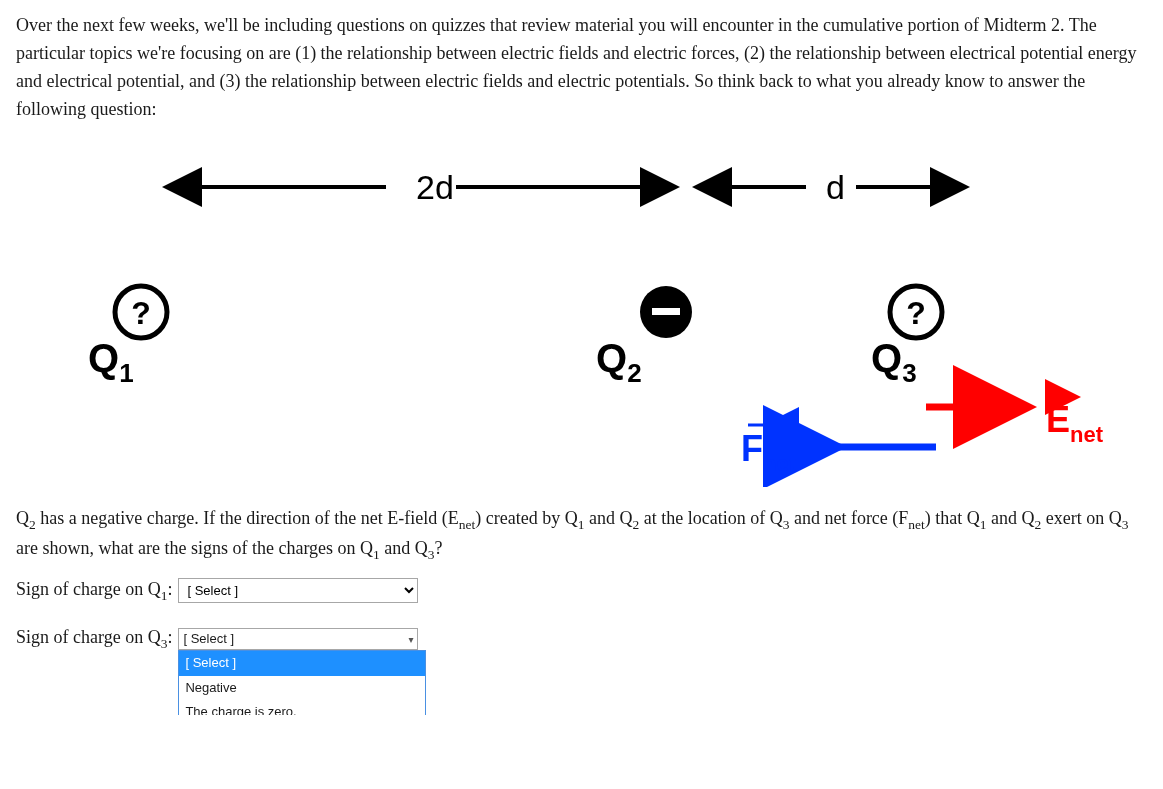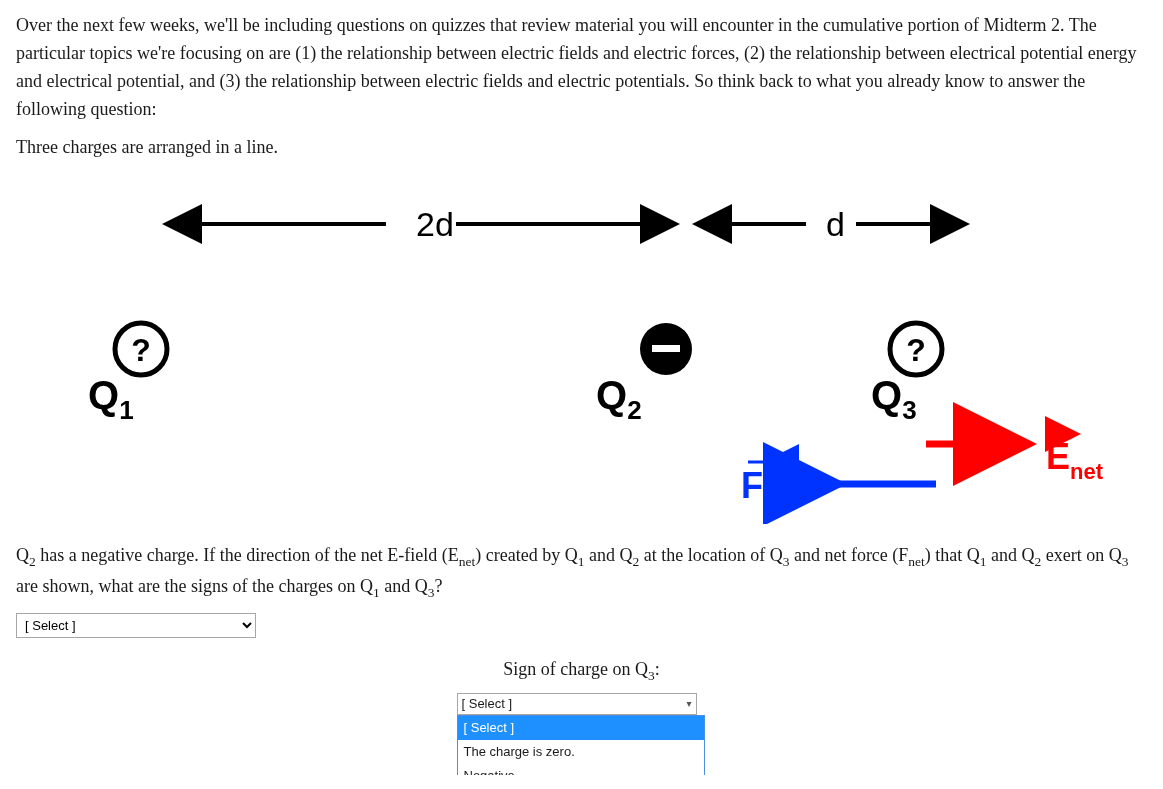--- a/index.html
+++ b/index.html
@@ -56,21 +56,20 @@
     color: #fff;
   }
   sub { font-size: 0.75em; }
   .serif { font-family: Liberation Serif, serif; }
 </style>
 </head>
 <body>
 
 <div class="prompt-block">
   <p>Over the next few weeks, we'll be including questions on quizzes that review material you will encounter in the cumulative portion of Midterm 2. The particular topics we're focusing on are (1) the relationship between electric fields and electric forces, (2) the relationship between electrical potential energy and electrical potential, and (3) the relationship between electric fields and electric potentials.  So think back to what you already know to answer the following question:</p>
-  <p>Three charges are arranged in a line.</p>
 </div>
 
 <div class="diagram-box">
   <svg viewBox="0 0 1120 340" width="1120" height="340">
     <defs>
       <marker id="arrR" markerWidth="12" markerHeight="12" refX="9" refY="5" orient="auto">
         <path d="M0,0 L10,5 L0,10 Z" fill="#000"></path>
       </marker>
       <marker id="arrL" markerWidth="12" markerHeight="12" refX="1" refY="5" orient="auto">
         <path d="M10,0 L0,5 L10,10 Z" fill="#000"></path>
@@ -124,34 +123,37 @@
       <tspan>F</tspan><tspan dy="10" font-size="22">net</tspan>
     </text>
   </svg>
 </div>
 
 <p class="serif">
   <span>Q</span><sub>2</sub><span> has a negative charge. If the direction of the net E-field (E</span><sub>net</sub><span>) created by Q</span><sub>1</sub><span> and Q</span><sub>2</sub><span> at the location of Q</span><sub>3</sub><span> and net force (F</span><sub>net</sub><span>) that Q</span><sub>1</sub><span> and Q</span><sub>2</sub><span> exert on Q</span><sub>3</sub><span> are shown, what are the signs of the charges on Q</span><sub>1</sub><span> and Q</span><sub>3</sub><span>?</span>
 </p>
 
 <div class="row">
+  <span>
+    <span>Sign of charge on Q</span><sub>1</sub>:
+  </span>
   <select>
     <option>[ Select ]</option>
   </select>
 </div>
 
-<div class="row" style="margin-bottom:60px;flex-direction:column;">
+<div class="row" style="margin-bottom:60px;">
   <span>
     <span>Sign of charge on Q</span><sub>3</sub>:
   </span>
   <div class="dropdown-wrap">
     <div class="fake-select">
       <span>[ Select ]</span>
       <span class="caret">▾</span>
     </div>
     <div class="options">
       <div class="opt selected">[ Select ]</div>
+      <div class="opt">Negative</div>
       <div class="opt">The charge is zero.</div>
-      <div class="opt">Negative</div>
       <div class="opt">Positive</div>
     </div>
   </div>
 </div>
 
 </body></html>

